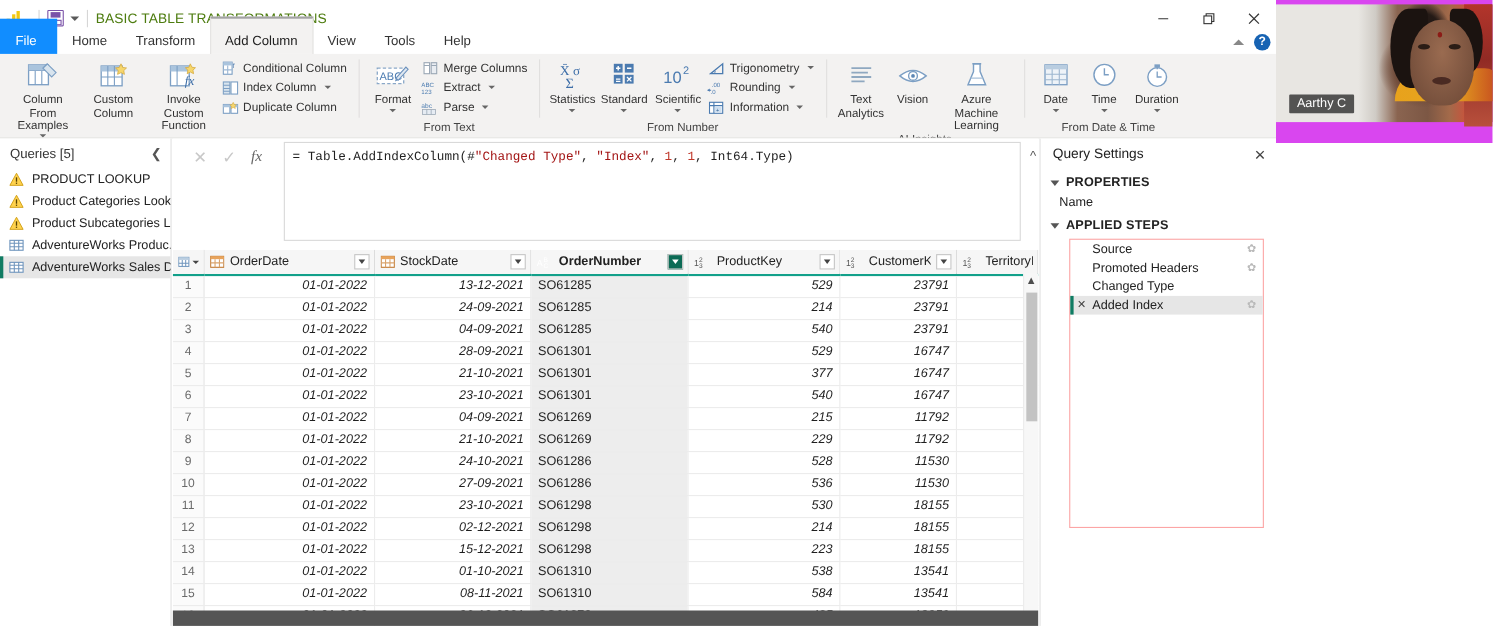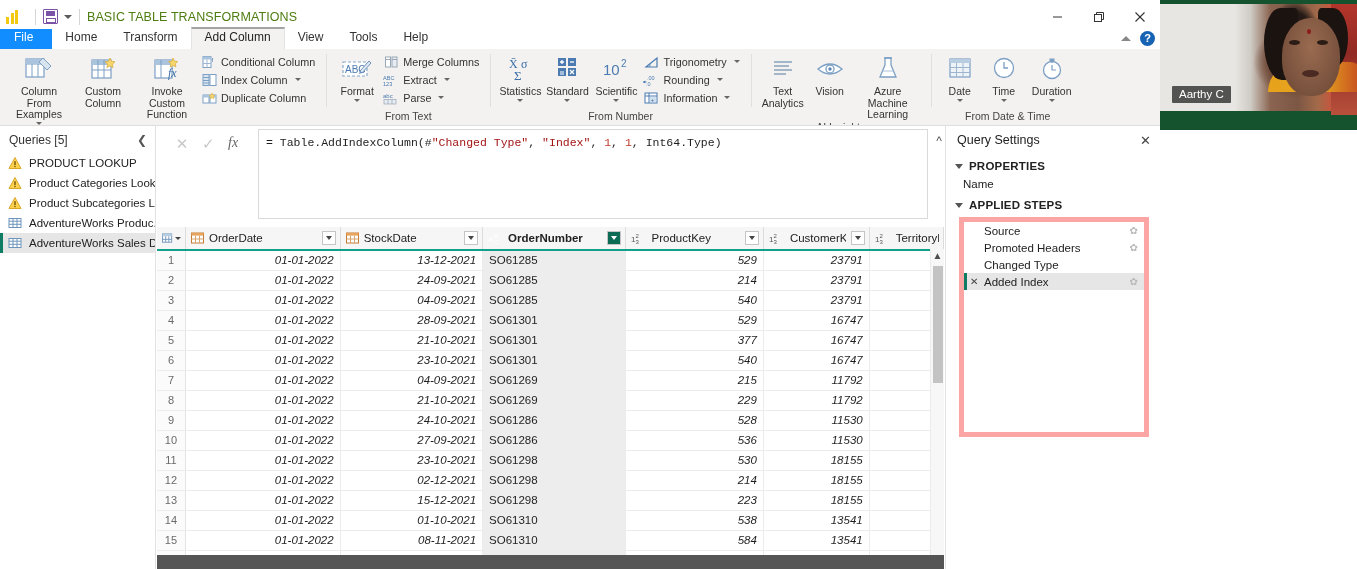--- a/index.html
+++ b/index.html
@@ -68,21 +68,21 @@
   }
   .win-btn svg { display: block; }
 
   
   .ribbon-tabs {
     position: absolute; left: 0; top: 25px; width: 1160px; height: 24px;
     display: flex; align-items: flex-end; background: #ffffff;
     z-index: 3;
   }
   .rtab {
-    font-size: 12px; color: #333; padding: 1px 13px 5px 13px;
+    font-size: 12px; color: #333; padding: 13px 13px 5px 13px;
     line-height: 14px; white-space: nowrap; cursor: default;
   }
   .rtab.file {
     background: #118dff; color: #fff; padding-left: 14px; padding-right: 19px;
     font-weight: 400;
   }
   .rtab.active {
     background: #f3f2f1; color: #222; border-top: 2px solid #a3a3a3;
     border-left: 1px solid #e4e3e1; border-right: 1px solid #e4e3e1;
   }
@@ -292,22 +292,22 @@
   .qs-field-label { font-size: 11.5px; color: #222; padding: 3px 0 3px 17px; }
   .qs-input {
     margin: 0 11px 0 17px; height: 21px; border: 1px solid #c7c7c7;
     background: #fff; font-size: 11.5px; color: #222; padding: 0 5px;
     display: flex; align-items: center; width: 186px;
   }
   .qs-link {
     font-size: 11.5px; color: #1a6eb5; padding: 8px 0 6px 17px; display: block;
   }
   .steps-box {
-    margin: 3px 11px 0 13px; border: 5px solid #fca5a5; background: #fff;
-    height: 220px;
+    margin: 3px 11px 0 26px; border: 1px solid #fca5a5; background: #fff;
+    height: 263px;
   }
   .step-row {
     display: flex; align-items: center; height: 17px; font-size: 11.5px;
     color: #222; padding-left: 20px; padding-right: 6px; position: relative;
   }
   .step-row.selected { background: #e6e6e6; }
   .step-row.selected::before {
     content: ""; position: absolute; left: 0; top: 0; bottom: 0; width: 3px;
     background: #107c63;
   }
@@ -315,21 +315,21 @@
     position: absolute; left: 6px; font-size: 10px; color: #444; line-height: 1;
   }
   .step-gear {
     margin-left: auto; font-size: 10px; color: #b9b9b9; line-height: 1;
   }
   .step-label { white-space: nowrap; }
 
   
   .webcam {
     position: absolute; right: 0; top: 0; width: 197px; height: 130px;
-    background: #14532d; overflow: hidden;
+    background: #d946ef; overflow: hidden;
   }
   .cam-img {
     position: absolute; left: 0; top: 4px; width: 197px; height: 107px;
     background:
       radial-gradient(ellipse 58px 50px at 135px 58px, #7c5744 0%, #6a4635 42%, rgba(106,70,53,0) 72%),
       radial-gradient(ellipse 30px 36px at 134px 28px, #1c1412 0%, #241a16 55%, rgba(36,26,22,0) 85%),
       linear-gradient(to right,
         #e8e6e2 0%, #e8e6e2 38%,
         #cfcbc5 46%, #8a6450 56%,
         #7c5744 70%, #a36a4a 80%,

